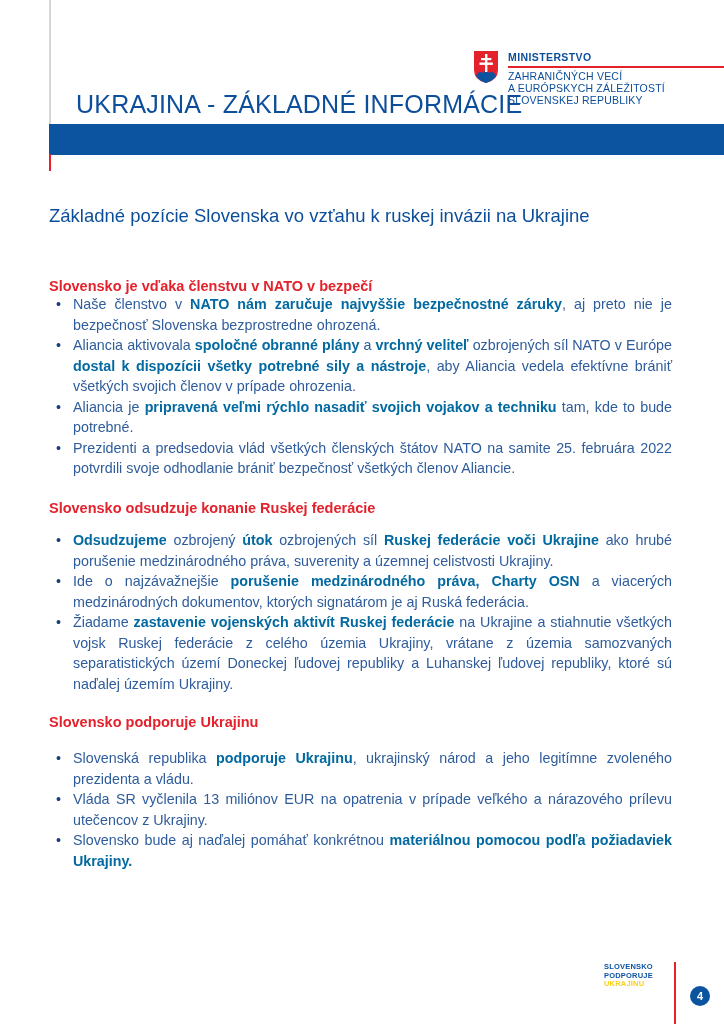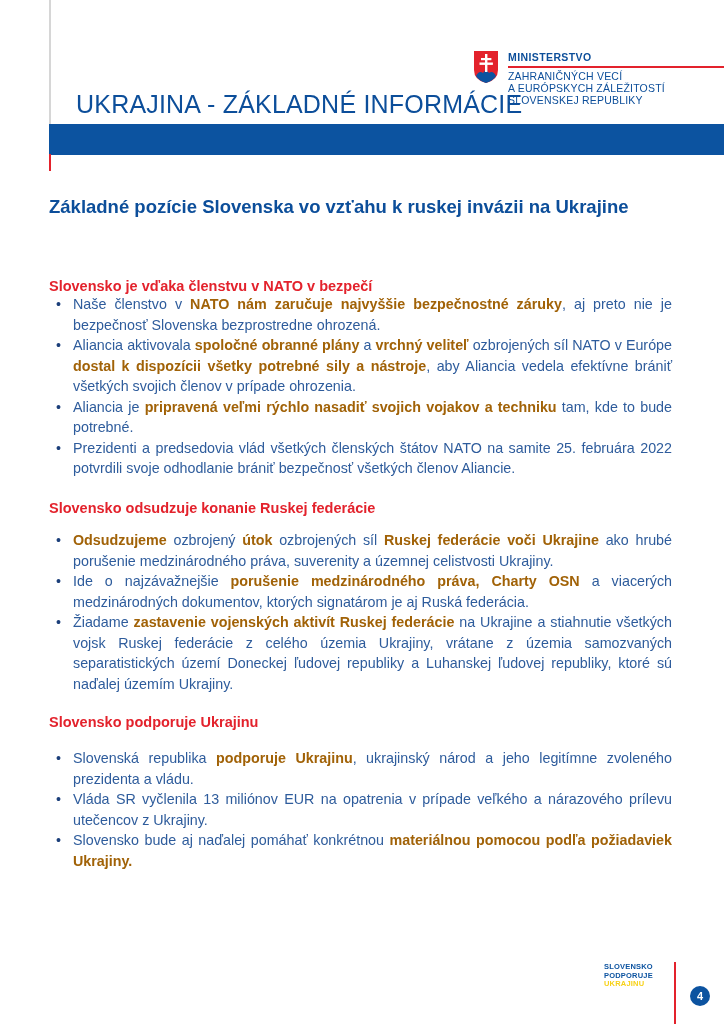--- a/index.html
+++ b/index.html
@@ -9,26 +9,26 @@
   .vline-red { position:absolute; left:49px; top:154px; width:2px; height:17px; background:#e3222c; }
   .blue-bar { position:absolute; left:49px; top:124px; right:0; height:31px; background:#0c53a0; }
   .doc-title { position:absolute; left:76px; top:90px; font-size:25px; letter-spacing:0.2px;
                color:#0c4e9a; font-weight:normal; }
   .logo { position:absolute; left:473px; top:50px; width:251px; height:60px; }
   .crest { position:absolute; left:0; top:0; width:26px; height:34px; }
   .ministry-top { position:absolute; left:35px; top:1px; font-size:10.5px; font-weight:bold; color:#0c4e9a; letter-spacing:0.4px; }
   .ministry-rule { position:absolute; left:35px; top:16px; right:0; height:2px; background:#e3222c; }
   .ministry-lines { position:absolute; left:35px; top:20px; font-size:10.5px; color:#0c4e9a; line-height:12px; letter-spacing:0.2px; }
   .ministry-lines div { white-space:nowrap; }
-  .main-heading { position:absolute; left:49px; top:196px; font-size:18.5px; font-weight:bold; color:#0c4e9a; white-space:nowrap; }
+  .main-heading { position:absolute; left:49px; top:205px; font-size:18.5px; font-weight:normal; color:#0c4e9a; white-space:nowrap; }
   .section-heading { position:absolute; left:49px; font-size:14.5px; font-weight:bold; color:#e3222c; white-space:nowrap; }
   ul.bullets { position:absolute; left:56px; width:616px; margin:0; padding:0; list-style:none; }
   ul.bullets li { position:relative; padding-left:17px; font-size:14.3px; line-height:20.5px; color:#2e5c9c; text-align:justify; }
   ul.bullets li::before { content:"\2022"; position:absolute; left:0; top:0; color:#1b3f7a; }
-  ul.bullets b { color:#a16207; }
+  ul.bullets b { color:#0369a1; }
   .footer-logo { position:absolute; left:604px; top:963px; font-size:7.5px; font-weight:bold; line-height:8.5px; letter-spacing:0.2px; }
   .fl1, .fl2 { color:#0c53a0; }
   .fl3 { color:#f7d117; }
   .footer-rule { position:absolute; left:674px; top:962px; width:2px; height:62px; background:#e3222c; }
   .page-num { position:absolute; left:690px; top:986px; width:20px; height:20px; border-radius:50%; background:#0c53a0;
               color:#fff; font-size:11px; font-weight:bold; text-align:center; line-height:20px; }
 </style>
 </head>
 <body>
 

